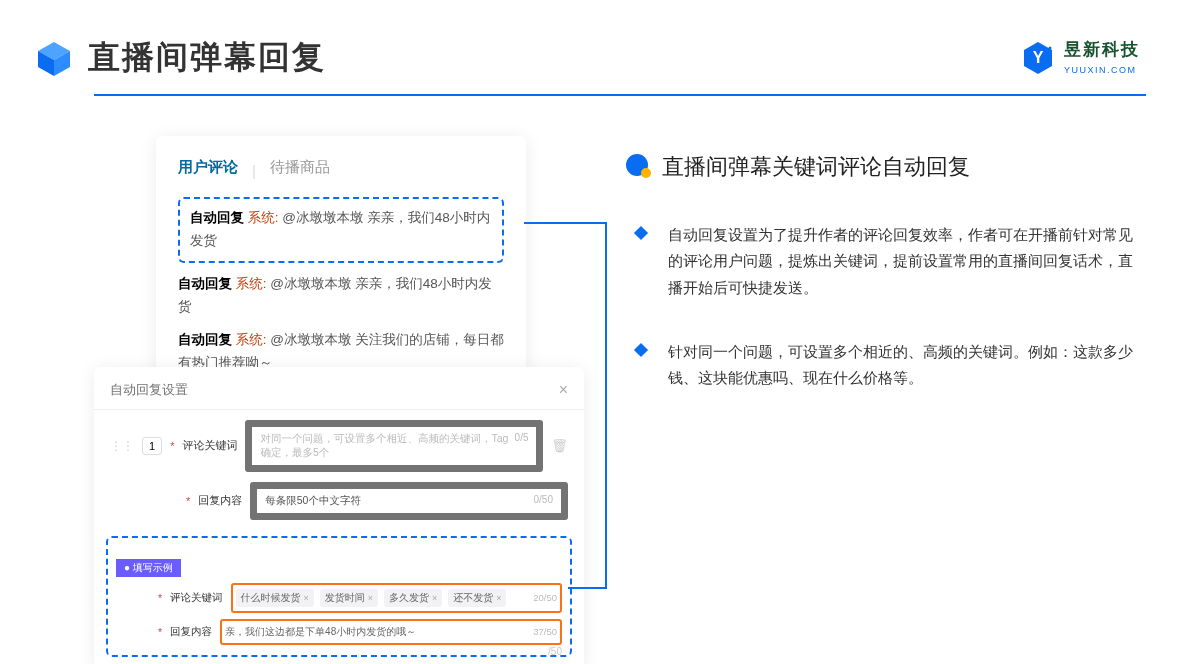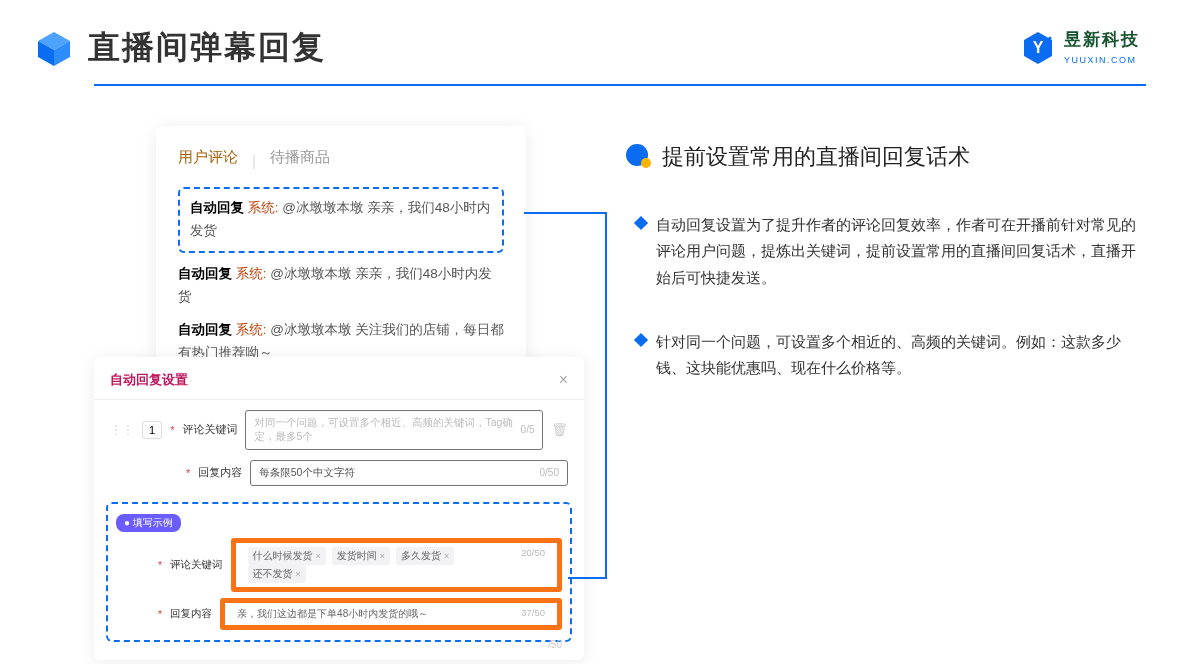--- a/index.html
+++ b/index.html
@@ -1,74 +1,74 @@
 <!DOCTYPE html>
 <html><head>
 <meta charset="utf-8">
 <style>
 *{margin:0;padding:0;box-sizing:border-box;font-family:"Microsoft YaHei","PingFang SC",sans-serif}
 body{background:#fff;width:1180px;height:664px;position:relative;overflow:hidden}
-.page-header{display:flex;align-items:center;padding:26px 40px 0 34px;justify-content:space-between}
+.page-header{display:flex;align-items:center;padding:36px 40px 0 34px;justify-content:space-between}
 .title-group{display:flex;align-items:center;gap:14px}
 .cube-icon{width:40px;height:40px;position:relative}
 .cube-icon svg{width:40px;height:40px}
 .page-title{font-size:32px;font-weight:600;color:#333;letter-spacing:2px}
 .brand{display:flex;align-items:center;gap:8px}
 .brand-icon{width:36px;height:36px}
 .brand-text{display:flex;flex-direction:column;line-height:1}
 .brand-cn{color:#14532d;font-size:17px;font-weight:700;letter-spacing:2px}
 .brand-en{color:#0a6cf0;font-size:9px;letter-spacing:1.5px;margin-top:8px}
 .hr{height:2px;background:#0a6cf0;margin:14px 34px 0 94px}
 .content{position:relative;padding:40px 40px 0 94px;display:flex;gap:40px}
 .left-col{position:relative;width:490px}
 .card{background:#fff;border-radius:6px;box-shadow:0 2px 18px rgba(0,0,0,.08);padding:22px 22px 18px 22px}
 .card.comments{width:370px;margin-left:62px;position:relative;z-index:1}
 .tabs{display:flex;gap:14px;align-items:center;font-size:15px}
 .tab{color:#999;padding-bottom:6px;cursor:pointer}
-.tab.active{color:#a16207;font-weight:400}
+.tab.active{color:#0369a1;font-weight:700}
 .tab-sep{color:#ddd}
 .highlight-box{border:2px dashed #0a6cf0;border-radius:6px;padding:8px 10px;margin-top:14px}
 .comment-line{font-size:13.5px;color:#555;line-height:1.7;margin-top:10px}
 .comment-line .tag{color:#000000;font-weight:600}
 .comment-line .sys{color:#c2410c}
 .comment-line.first{margin-top:0}
 .settings-card{width:490px;margin-top:-26px;position:relative;z-index:2;padding:14px 0 18px 0}
 .settings-head{display:flex;justify-content:space-between;align-items:center;padding:0 16px 10px 16px;border-bottom:1px solid #eee}
-.settings-title{font-size:13px;color:#be185d;font-weight:700}
+.settings-title{font-size:13px;color:#737373;font-weight:400}
 .close-x{color:#aaa;font-size:16px;cursor:pointer}
 .row{display:flex;align-items:center;gap:8px;padding:10px 16px 0 16px;font-size:11px}
 .drag{color:#ccc;font-size:12px;cursor:grab}
 .num-box{border:1px solid #ddd;border-radius:3px;padding:2px 6px;font-size:11px;background:#fff}
 .req{color:#d44;margin-left:auto}
 .label{color:#333;white-space:nowrap}
-.input-box{border:1px solid #737373;border-radius:3px;padding:5px 8px;flex:1;display:flex;justify-content:space-between;align-items:center;background:#fff}
+.input-box{border:7px solid #737373;border-radius:3px;padding:5px 8px;flex:1;display:flex;justify-content:space-between;background:#fff}
 .input-box .ph{color:#bbb;font-size:10.5px}
 .input-box .cnt{color:#bbb;font-size:10px}
 .input-box .val{color:#555;font-size:10.5px}
 .trash{color:#ccc;font-size:13px}
 .dashed-section{border:2px dashed #0a6cf0;border-radius:6px;margin:16px 12px 0 12px;padding:8px 8px 10px 8px}
 .add-link{color:#6a5cff;font-size:11px}
 .add-hint{color:#bbb;font-size:10px;margin-left:6px}
-.example-badge{display:inline-block;background:#6a5cff;color:#fff;font-size:10px;padding:2px 8px;border-radius:8px;margin-top:2px}
+.example-badge{display:inline-block;background:#6a5cff;color:#fff;font-size:10px;padding:2px 8px;border-radius:0;margin-top:13px}
 .chip{display:inline-flex;align-items:center;background:#f2f2f5;border-radius:3px;padding:2px 5px;font-size:10px;color:#666;margin-right:3px}
 .chip .x{color:#aaa;margin-left:3px;font-size:9px}
 .sub-row{display:flex;align-items:center;gap:8px;margin-top:6px;font-size:10.5px}
 .sub-row .req{margin-left:0}
 .sub-label{color:#333}
-.sub-input{flex:1;border:5px solid #f97316;border-radius:3px;padding:4px 12px;display:flex;justify-content:space-between;background:#fff}
+.sub-input{flex:1;border:2px solid #f97316;border-radius:3px;padding:4px 3px;display:flex;justify-content:space-between;align-items:center;background:#fff}
 .sub-input .txt{color:#666;font-size:10px}
 .sub-input .cnt{color:#bbb;font-size:9.5px}
-.faded-cnt{position:absolute;right:22px;bottom:10px;color:#ccc;font-size:10px}
+.faded-cnt{position:absolute;right:22px;bottom:18px;color:#ccc;font-size:10px}
 .connector{position:absolute;pointer-events:none;z-index:3}
 .right-col{flex:1;padding-top:16px}
 .section-head{display:flex;align-items:center;gap:10px}
 .bubble-icon{width:28px;height:28px}
 .section-title{font-size:22px;color:#222;font-weight:500}
 .bullets{margin-top:40px;padding-left:12px}
-.bullet{display:flex;gap:10px;margin-bottom:38px}
+.bullet{display:flex;gap:22px;margin-bottom:38px}
 .diamond{width:10px;height:10px;background:#0a6cf0;transform:rotate(45deg);flex-shrink:0;margin-top:6px}
 .bullet-text{font-size:15px;color:#333;line-height:1.75}
 </style>
 </head>
 <body>
 
 <div class="page-header">
   <div class="title-group">
     <div class="cube-icon">
       <svg viewBox="0 0 40 40">
@@ -192,21 +192,21 @@
     </svg>
 
   </div>
 
   <div class="right-col">
     <div class="section-head">
       <svg class="bubble-icon" viewBox="0 0 28 28">
         <circle cx="13" cy="12" r="11" fill="#0a6cf0"></circle>
         <circle cx="22" cy="20" r="5" fill="#ffb300"></circle>
       </svg>
-      <div class="section-title">提前设置常用的直播间回复话术</div>
+      <div class="section-title">直播间弹幕关键词评论自动回复</div>
     </div>
     <div class="bullets">
       <div class="bullet">
         <div class="diamond"></div>
         <div class="bullet-text">自动回复设置为了提升作者的评论回复效率，作者可在开播前针对常见的评论用户问题，提炼出关键词，提前设置常用的直播间回复话术，直播开始后可快捷发送。</div>
       </div>
       <div class="bullet">
         <div class="diamond"></div>
         <div class="bullet-text">针对同一个问题，可设置多个相近的、高频的关键词。例如：这款多少钱、这块能优惠吗、现在什么价格等。</div>
       </div>

